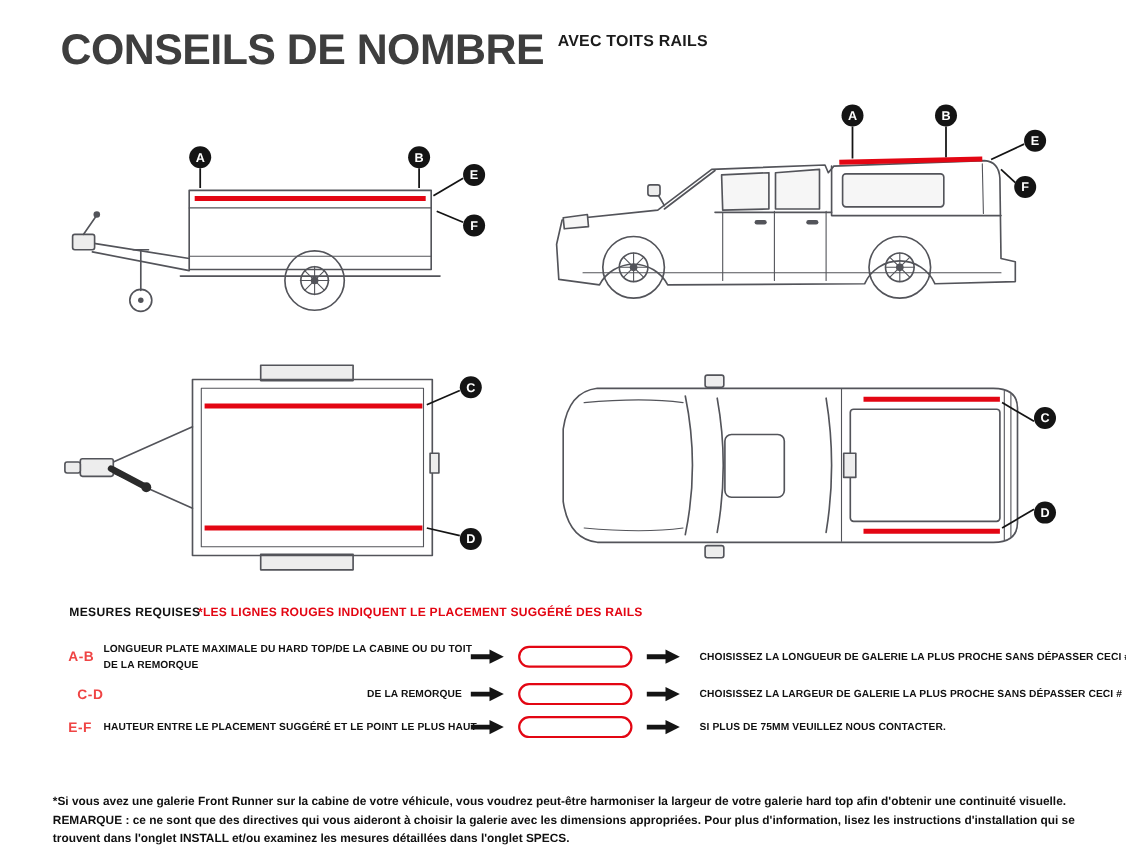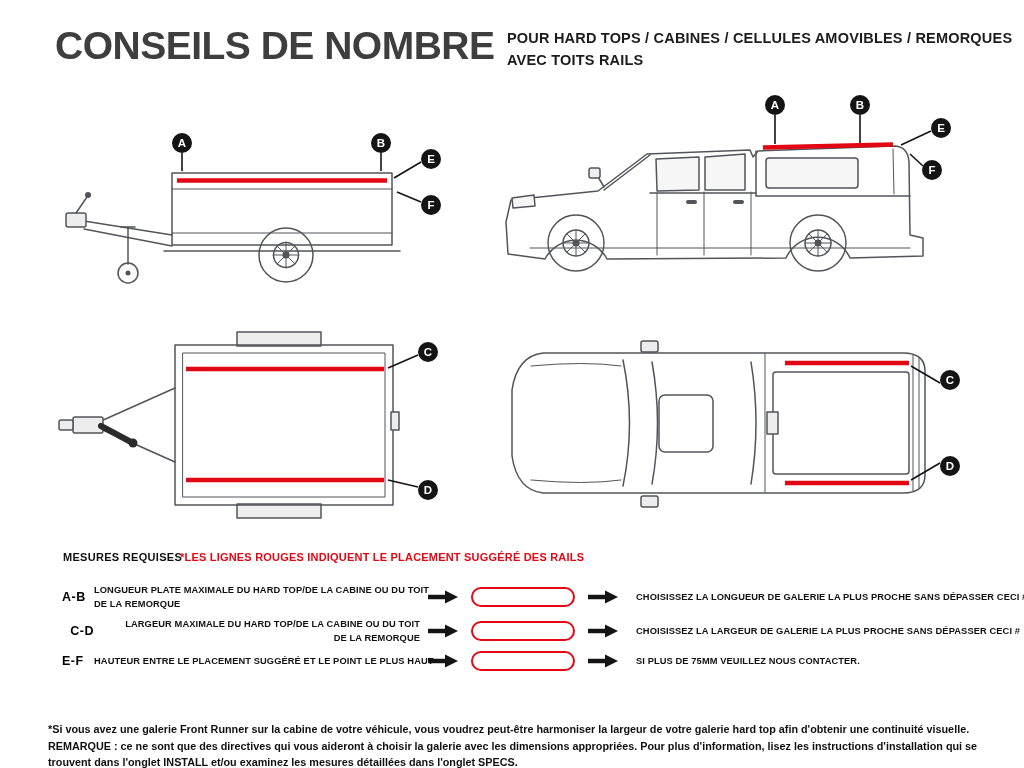--- a/index.html
+++ b/index.html
@@ -28,35 +28,34 @@
   .meas-note    { left:180px; top:551px; font-size:11px; font-weight:700; letter-spacing:0.2px; color:#e30613; }
 
   .meas-row {
     left:48px; width:968px; height:38px;
     display:grid; grid-template-columns:46px 326px 46px 114px 46px auto;
     align-items:center;
   }
   .row-1 { top:578px; }
   .row-2 { top:612px;text-align:right; }
   .row-3 { top:642px; }
-  .meas-key  { font-size:12.5px; font-weight:700; letter-spacing:0.5px; padding-left:14px; color:#000000; }
+  .meas-key  { font-size:12.5px; font-weight:700; letter-spacing:0.5px; padding-left:14px; color:#ef4444; }
   .meas-desc { font-size:9.3px; font-weight:700; line-height:1.55; letter-spacing:0.1px; color:#111; }
   .meas-desc div, .meas-result div { white-space:nowrap; }
   .meas-result { font-size:9.3px; font-weight:700; line-height:1.55; letter-spacing:0.1px; padding-left:10px; color:#111; }
   .arrow-icon { justify-self:center; display:block; }
   .pill { width:104px; height:20px; border:2px solid #e30613; border-radius:11px; background:#fff; justify-self:center; }
 
   .footer { left:48px; top:694px; width:950px; font-size:10.8px; font-weight:700; line-height:1.55; color:#101010;margin-top:27px; }
 </style>
 </head>
 <body>
 
 <h1 class="abs title">CONSEILS DE NOMBRE</h1>
 <div class="abs subtitle">
-  <div>POUR HARD TOPS / CABINES / CELLULES AMOVIBLES / REMORQUES</div>
   <div>AVEC TOITS RAILS</div>
 </div>
 
 <svg class="abs" style="left:60px;top:105px" width="395" height="205" viewBox="0 0 395 205">
   <g>
     <rect class="sketch" x="112" y="68" width="220" height="72"></rect>
     <line class="sketch thin" x1="112" y1="84" x2="332" y2="84"></line>
     <line class="sketch thin" x1="112" y1="128" x2="332" y2="128"></line>
     <line class="sketch" x1="104" y1="146" x2="340" y2="146"></line>
     <line class="rail" x1="117" y1="75.5" x2="327" y2="75.5"></line>
@@ -235,21 +234,20 @@
     </svg>
   <div class="meas-result">
     <div>CHOISISSEZ LA LONGUEUR DE GALERIE LA PLUS PROCHE SANS DÉPASSER CECI #</div>
     <div></div>
   </div>
 </div>
 
 <div class="abs meas-row row-2">
   <div class="meas-key">C-D</div>
   <div class="meas-desc">
-    <div>LARGEUR MAXIMALE DU HARD TOP/DE LA CABINE OU DU TOIT</div>
     <div>DE LA REMORQUE</div>
   </div>
   <svg class="arrow-icon" width="32" height="14" viewBox="0 0 32 14">
       <line x1="1" y1="7" x2="19" y2="7" stroke="#141414" stroke-width="4.5"></line>
       <polygon points="18,0.5 31,7 18,13.5" fill="#141414"></polygon>
     </svg>
   <div class="pill"></div>
   <svg class="arrow-icon" width="32" height="14" viewBox="0 0 32 14">
       <line x1="1" y1="7" x2="19" y2="7" stroke="#141414" stroke-width="4.5"></line>
       <polygon points="18,0.5 31,7 18,13.5" fill="#141414"></polygon>

